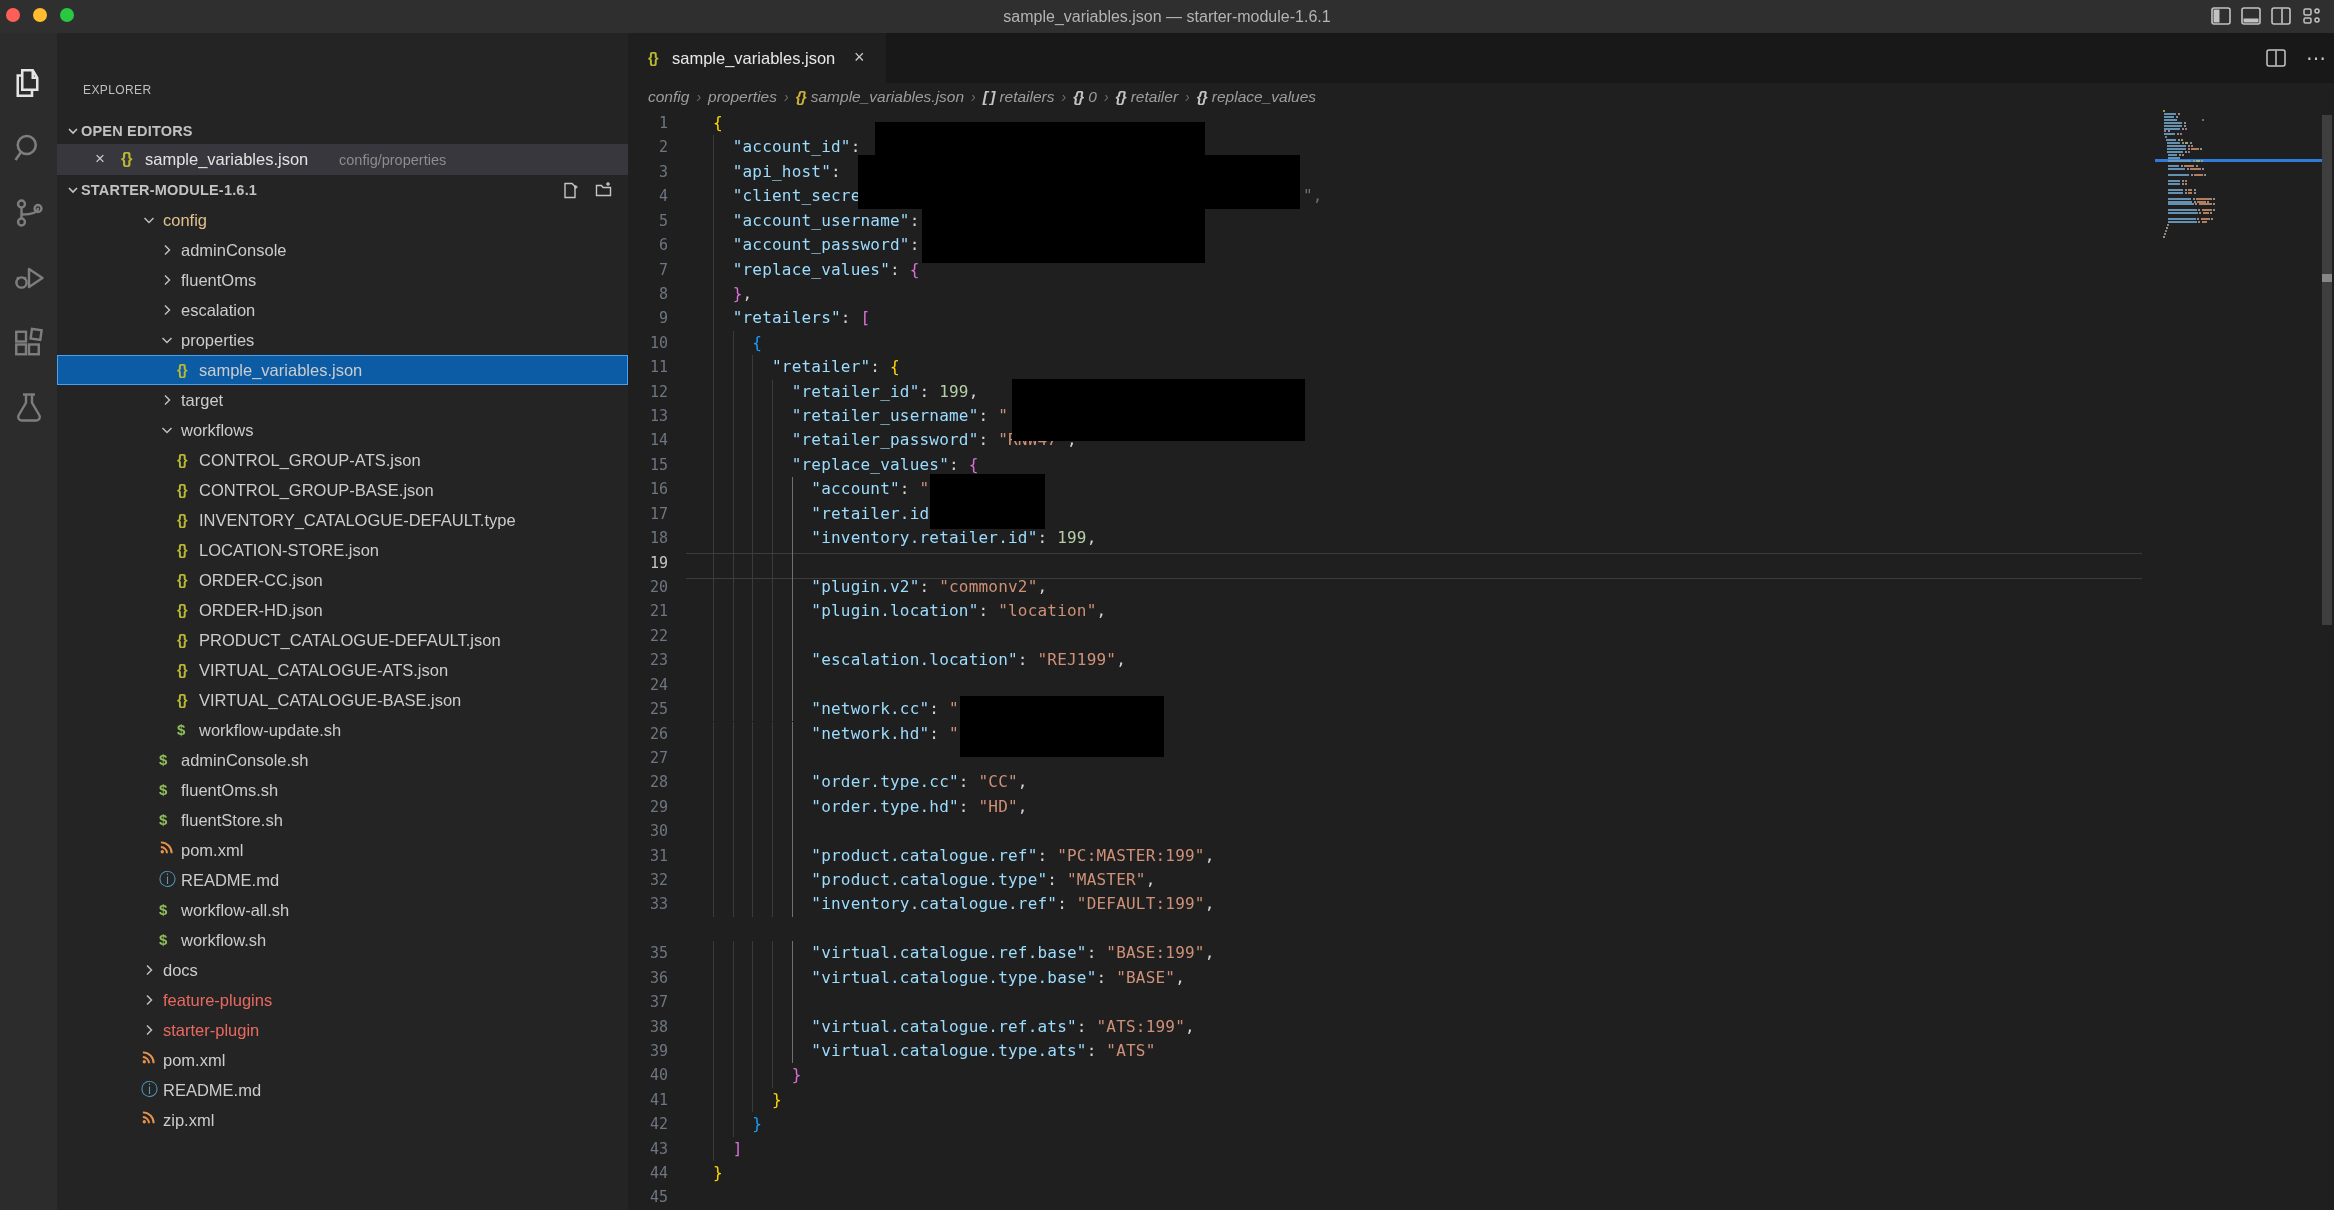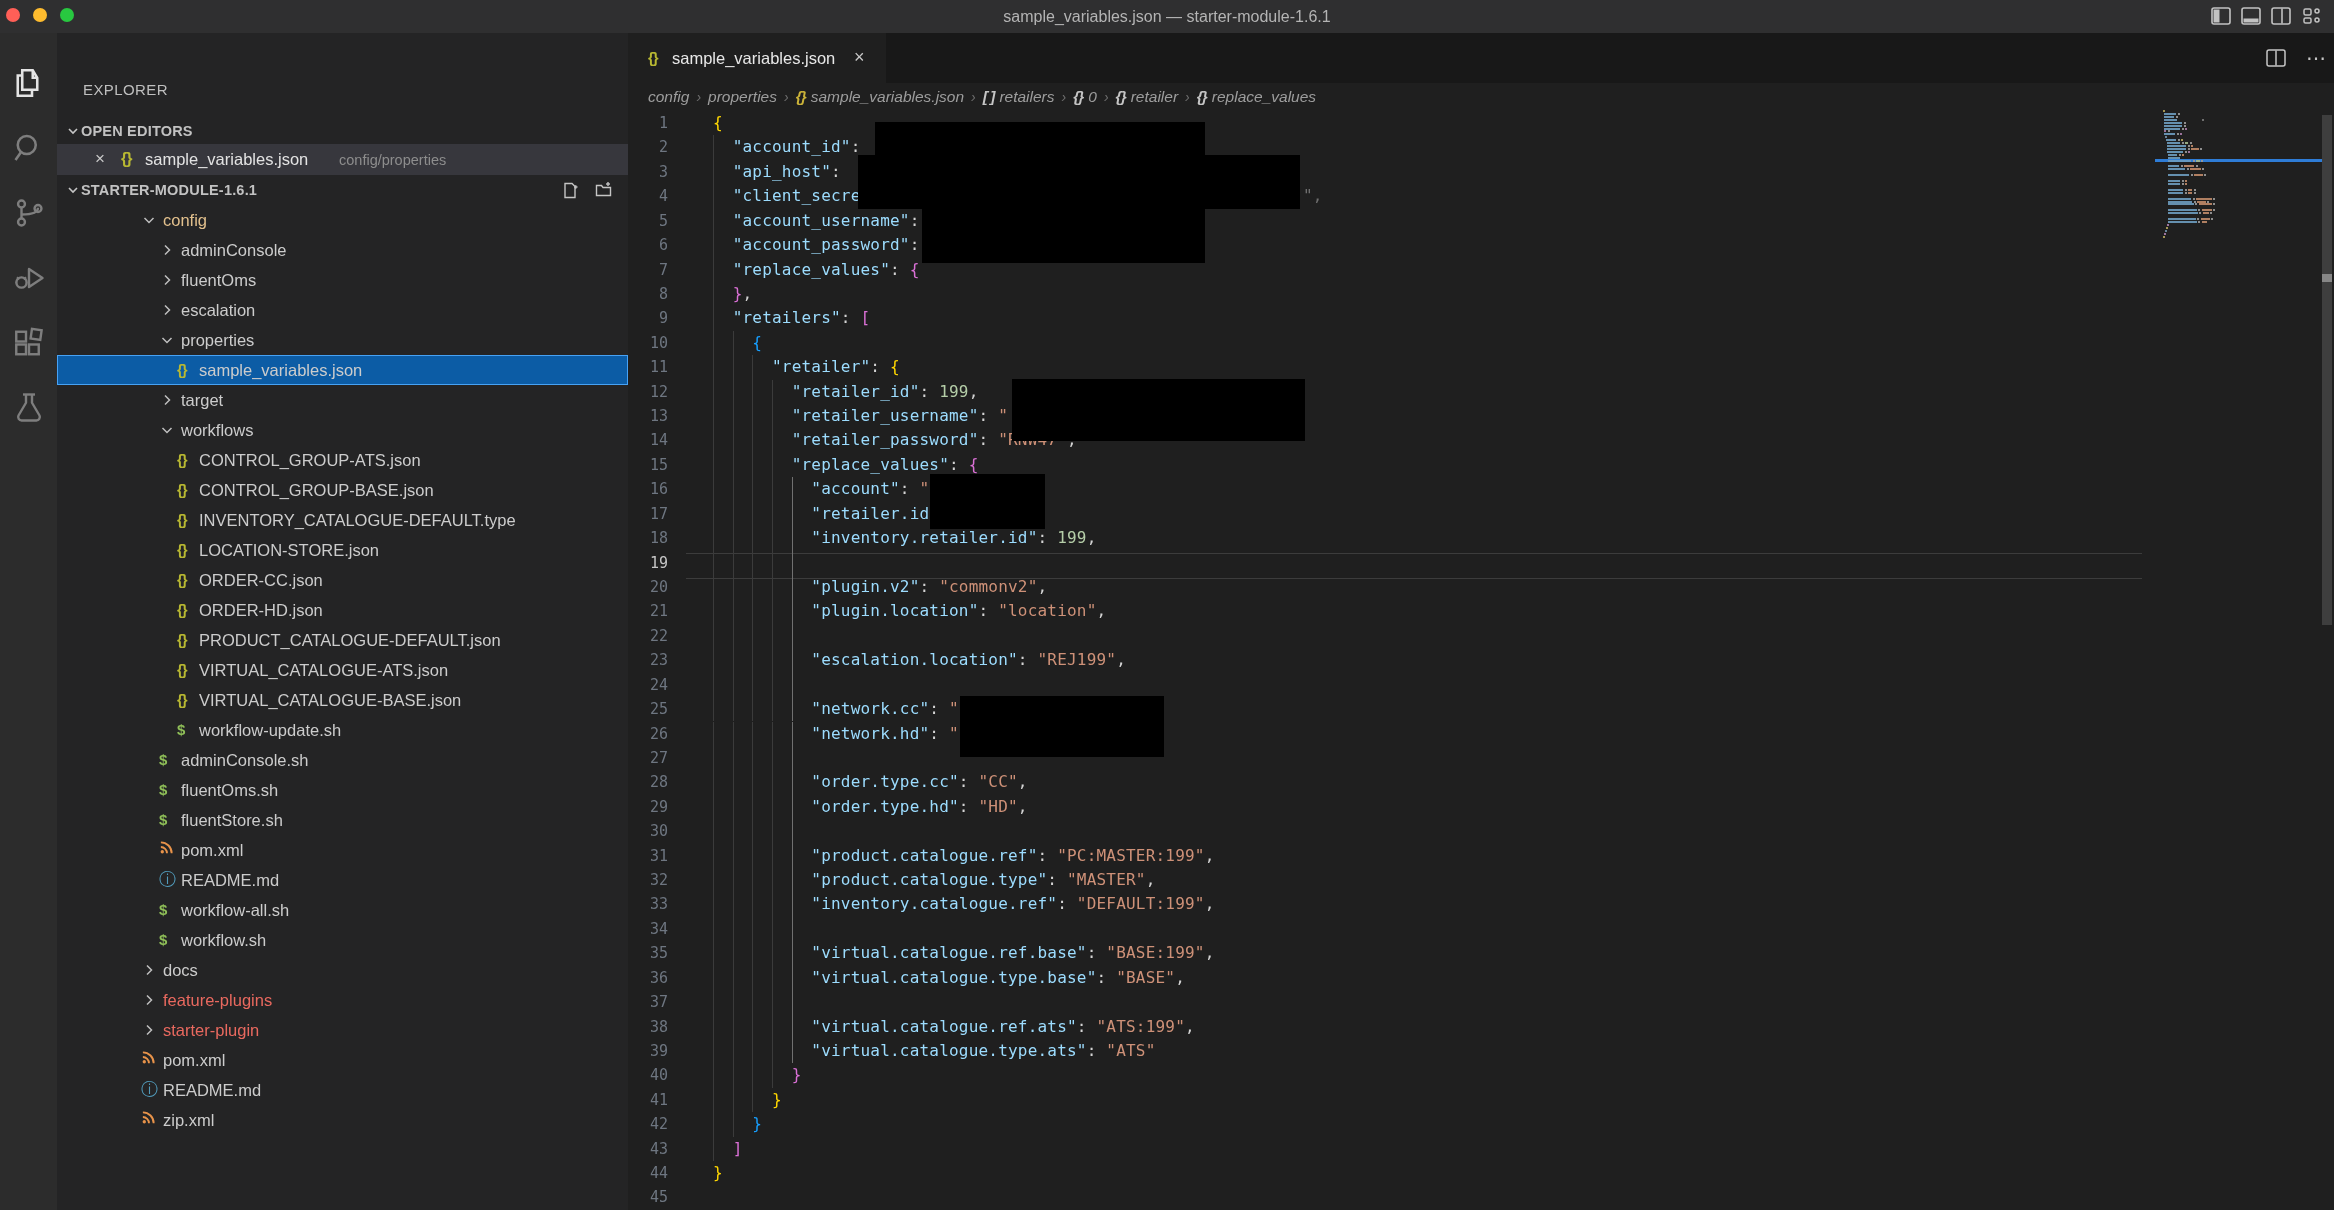--- a/index.html
+++ b/index.html
@@ -10,21 +10,21 @@
   .tl{position:absolute;top:8px;width:14px;height:14px;border-radius:50%;}
   #title-text{position:absolute;left:0;right:0;top:0;height:33px;line-height:33px;text-align:center;
               color:#b4b4b4;font-size:16px;}
   .tb-icon{position:absolute;top:7px;color:#c2c2c2;}
   
   #activitybar{position:absolute;left:0;top:33px;width:57px;height:1177px;background:#2c2c2c;}
   .act{position:absolute;left:11px;width:36px;height:36px;color:#7e7e7e;}
   .act.on{color:#e4e4e4;}
   
   #sidebar{position:absolute;left:57px;top:33px;width:571px;height:1177px;background:#242425;color:#cccccc;overflow:hidden;}
-  #explorer-title{position:absolute;left:26px;top:44px;height:26px;line-height:26px;font-size:15px;color:#bfbfbf;letter-spacing:.4px;}
+  #explorer-title{position:absolute;left:26px;top:44px;height:26px;line-height:26px;font-size:12px;color:#bfbfbf;letter-spacing:.4px;}
   .sect-chev{position:absolute;left:8px;top:7px;color:#c5c5c5;}
   .sect-label{position:absolute;left:24px;top:0;height:30px;line-height:30px;font-weight:bold;font-size:14.5px;color:#c2c2c2;letter-spacing:.2px;}
   #openeds-header{position:absolute;left:0;top:83px;width:571px;height:28px;}
   #opened-row{position:absolute;left:0;top:111px;width:571px;height:31px;background:#37373d;}
   #opened-close{position:absolute;left:38px;top:0;height:31px;line-height:30px;font-size:17px;color:#c9c9c9;}
   #opened-icon{position:absolute;left:64px;top:0;height:31px;line-height:30px;}
   #opened-name{position:absolute;left:88px;top:0;height:31px;line-height:31px;font-size:16.5px;color:#e3e3e3;}
   #opened-path{position:absolute;left:282px;top:1px;height:31px;line-height:31px;font-size:14.5px;color:#8d8d8d;}
   #section-header{position:absolute;left:0;top:142px;width:571px;height:30px;}
   .hdr-act{position:absolute;top:7px;width:17px;height:17px;color:#c5c5c5;}
@@ -385,21 +385,20 @@
       <div class="cline" style="top: 561.66px;"><span class="lnum">24</span><div class="guide" style="left:85px"></div><div class="guide" style="left:104.66px"></div><div class="guide" style="left:124.32px"></div><div class="guide" style="left:143.98000000000002px"></div><div class="guide activeg" style="left:163.64px"></div><span class="ltext"></span></div>
       <div class="cline" style="top: 586.08px;"><span class="lnum">25</span><div class="guide" style="left:85px"></div><div class="guide" style="left:104.66px"></div><div class="guide" style="left:124.32px"></div><div class="guide" style="left:143.98000000000002px"></div><div class="guide activeg" style="left:163.64px"></div><span class="ltext">          <span class="tk-k">"network.cc"</span><span class="tk-p">: </span><span class="tk-s">"</span></span></div>
       <div class="cline" style="top: 610.5px;"><span class="lnum">26</span><div class="guide" style="left:85px"></div><div class="guide" style="left:104.66px"></div><div class="guide" style="left:124.32px"></div><div class="guide" style="left:143.98000000000002px"></div><div class="guide activeg" style="left:163.64px"></div><span class="ltext">          <span class="tk-k">"network.hd"</span><span class="tk-p">: </span><span class="tk-s">"</span></span></div>
       <div class="cline" style="top: 634.92px;"><span class="lnum">27</span><div class="guide" style="left:85px"></div><div class="guide" style="left:104.66px"></div><div class="guide" style="left:124.32px"></div><div class="guide" style="left:143.98000000000002px"></div><div class="guide activeg" style="left:163.64px"></div><span class="ltext"></span></div>
       <div class="cline" style="top: 659.34px;"><span class="lnum">28</span><div class="guide" style="left:85px"></div><div class="guide" style="left:104.66px"></div><div class="guide" style="left:124.32px"></div><div class="guide" style="left:143.98000000000002px"></div><div class="guide activeg" style="left:163.64px"></div><span class="ltext">          <span class="tk-k">"order.type.cc"</span><span class="tk-p">: </span><span class="tk-s">"CC"</span><span class="tk-p">,</span></span></div>
       <div class="cline" style="top: 683.76px;"><span class="lnum">29</span><div class="guide" style="left:85px"></div><div class="guide" style="left:104.66px"></div><div class="guide" style="left:124.32px"></div><div class="guide" style="left:143.98000000000002px"></div><div class="guide activeg" style="left:163.64px"></div><span class="ltext">          <span class="tk-k">"order.type.hd"</span><span class="tk-p">: </span><span class="tk-s">"HD"</span><span class="tk-p">,</span></span></div>
       <div class="cline" style="top: 708.18px;"><span class="lnum">30</span><div class="guide" style="left:85px"></div><div class="guide" style="left:104.66px"></div><div class="guide" style="left:124.32px"></div><div class="guide" style="left:143.98000000000002px"></div><div class="guide activeg" style="left:163.64px"></div><span class="ltext"></span></div>
       <div class="cline" style="top: 732.6px;"><span class="lnum">31</span><div class="guide" style="left:85px"></div><div class="guide" style="left:104.66px"></div><div class="guide" style="left:124.32px"></div><div class="guide" style="left:143.98000000000002px"></div><div class="guide activeg" style="left:163.64px"></div><span class="ltext">          <span class="tk-k">"product.catalogue.ref"</span><span class="tk-p">: </span><span class="tk-s">"PC:MASTER:199"</span><span class="tk-p">,</span></span></div>
       <div class="cline" style="top: 757.02px;"><span class="lnum">32</span><div class="guide" style="left:85px"></div><div class="guide" style="left:104.66px"></div><div class="guide" style="left:124.32px"></div><div class="guide" style="left:143.98000000000002px"></div><div class="guide activeg" style="left:163.64px"></div><span class="ltext">          <span class="tk-k">"product.catalogue.type"</span><span class="tk-p">: </span><span class="tk-s">"MASTER"</span><span class="tk-p">,</span></span></div>
       <div class="cline" style="top: 781.44px;"><span class="lnum">33</span><div class="guide" style="left:85px"></div><div class="guide" style="left:104.66px"></div><div class="guide" style="left:124.32px"></div><div class="guide" style="left:143.98000000000002px"></div><div class="guide activeg" style="left:163.64px"></div><span class="ltext">          <span class="tk-k">"inventory.catalogue.ref"</span><span class="tk-p">: </span><span class="tk-s">"DEFAULT:199"</span><span class="tk-p">,</span></span></div>
-      <div class="cline" style="top: 805.86px;"><span class="lnum">34</span><div class="guide" style="left:85px"></div><div class="guide" style="left:104.66px"></div><div class="guide" style="left:124.32px"></div><div class="guide" style="left:143.98000000000002px"></div><div class="guide activeg" style="left:163.64px"></div><span class="ltext"></span></div>
       <div class="cline" style="top: 830.28px;"><span class="lnum">35</span><div class="guide" style="left:85px"></div><div class="guide" style="left:104.66px"></div><div class="guide" style="left:124.32px"></div><div class="guide" style="left:143.98000000000002px"></div><div class="guide activeg" style="left:163.64px"></div><span class="ltext">          <span class="tk-k">"virtual.catalogue.ref.base"</span><span class="tk-p">: </span><span class="tk-s">"BASE:199"</span><span class="tk-p">,</span></span></div>
       <div class="cline" style="top: 854.7px;"><span class="lnum">36</span><div class="guide" style="left:85px"></div><div class="guide" style="left:104.66px"></div><div class="guide" style="left:124.32px"></div><div class="guide" style="left:143.98000000000002px"></div><div class="guide activeg" style="left:163.64px"></div><span class="ltext">          <span class="tk-k">"virtual.catalogue.type.base"</span><span class="tk-p">: </span><span class="tk-s">"BASE"</span><span class="tk-p">,</span></span></div>
       <div class="cline" style="top: 879.12px;"><span class="lnum">37</span><div class="guide" style="left:85px"></div><div class="guide" style="left:104.66px"></div><div class="guide" style="left:124.32px"></div><div class="guide" style="left:143.98000000000002px"></div><div class="guide activeg" style="left:163.64px"></div><span class="ltext"></span></div>
       <div class="cline" style="top: 903.54px;"><span class="lnum">38</span><div class="guide" style="left:85px"></div><div class="guide" style="left:104.66px"></div><div class="guide" style="left:124.32px"></div><div class="guide" style="left:143.98000000000002px"></div><div class="guide activeg" style="left:163.64px"></div><span class="ltext">          <span class="tk-k">"virtual.catalogue.ref.ats"</span><span class="tk-p">: </span><span class="tk-s">"ATS:199"</span><span class="tk-p">,</span></span></div>
       <div class="cline" style="top: 927.96px;"><span class="lnum">39</span><div class="guide" style="left:85px"></div><div class="guide" style="left:104.66px"></div><div class="guide" style="left:124.32px"></div><div class="guide" style="left:143.98000000000002px"></div><div class="guide activeg" style="left:163.64px"></div><span class="ltext">          <span class="tk-k">"virtual.catalogue.type.ats"</span><span class="tk-p">: </span><span class="tk-s">"ATS"</span></span></div>
       <div class="cline" style="top: 952.38px;"><span class="lnum">40</span><div class="guide" style="left:85px"></div><div class="guide" style="left:104.66px"></div><div class="guide" style="left:124.32px"></div><div class="guide" style="left:143.98000000000002px"></div><span class="ltext">        <span class="tk-b2">}</span></span></div>
       <div class="cline" style="top: 976.8px;"><span class="lnum">41</span><div class="guide" style="left:85px"></div><div class="guide" style="left:104.66px"></div><div class="guide" style="left:124.32px"></div><span class="ltext">      <span class="tk-b1">}</span></span></div>
       <div class="cline" style="top: 1001.22px;"><span class="lnum">42</span><div class="guide" style="left:85px"></div><div class="guide" style="left:104.66px"></div><span class="ltext">    <span class="tk-b3">}</span></span></div>
       <div class="cline" style="top: 1025.64px;"><span class="lnum">43</span><div class="guide" style="left:85px"></div><span class="ltext">  <span class="tk-b2">]</span></span></div>
       <div class="cline" style="top: 1050.06px;"><span class="lnum">44</span><span class="ltext"><span class="tk-b1">}</span></span></div>

